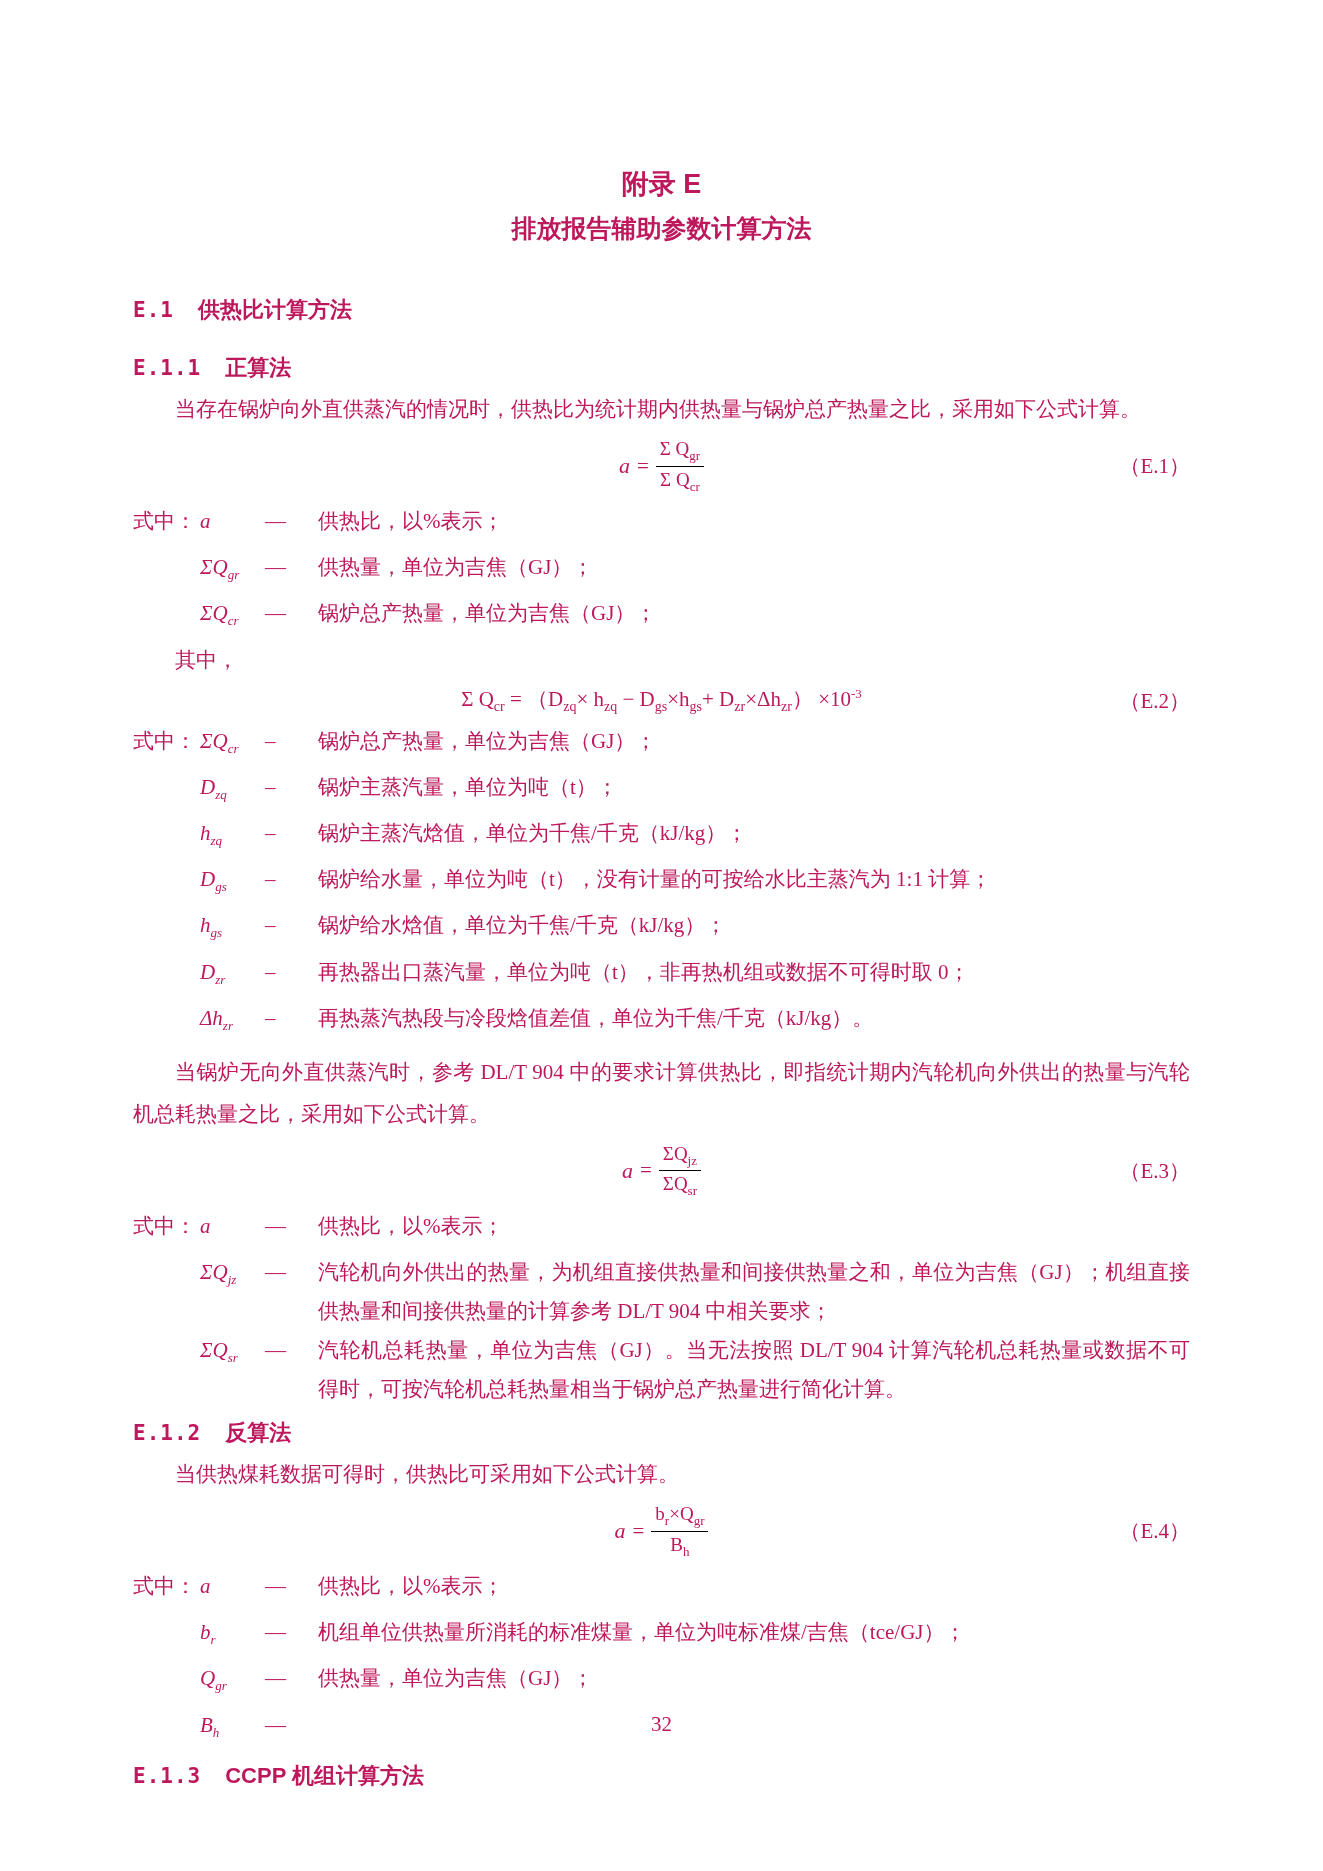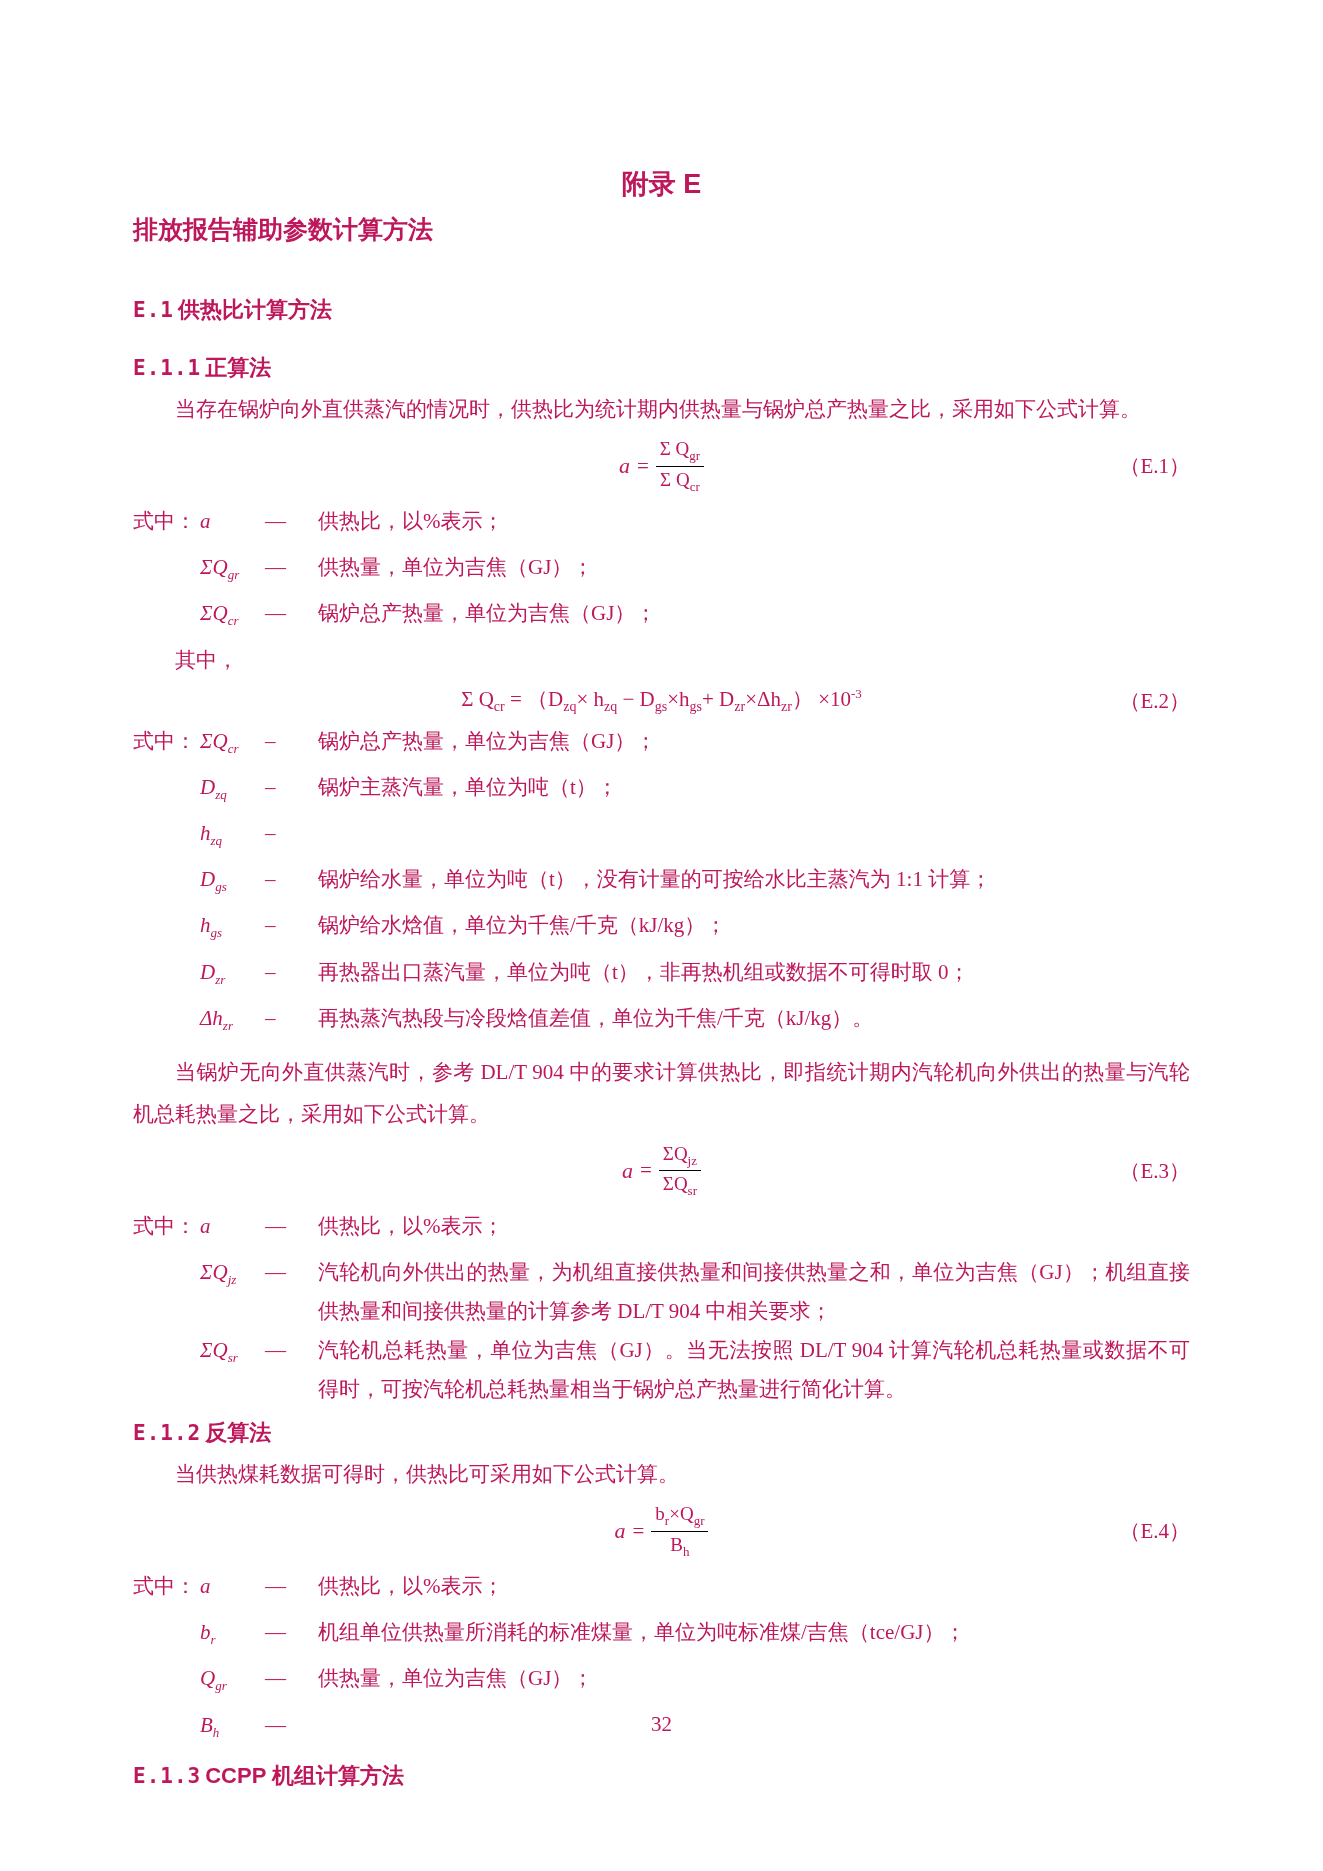--- a/index.html
+++ b/index.html
@@ -11,26 +11,27 @@
     padding:168px 133px 0 133px;
     font-family:"Liberation Serif","DejaVu Serif",serif;
     overflow:hidden;
   }
   .doc-title{
     text-align:center;
     font-family:"Liberation Sans","DejaVu Sans",sans-serif;
     font-weight:bold;font-size:27px;line-height:32px;
   }
   .doc-subtitle{
-    font-family:Liberation Sans, sans-serif;
+    text-align:center;
+    font-family:Liberation Serif, serif;
     font-weight:bold;font-size:25px;line-height:30px;
     margin-top:14px;
   }
   .h2{
-    display:flex;align-items:baseline;gap:4px;
+    display:flex;align-items:baseline;gap:24px;
     font-family:"Liberation Sans","DejaVu Sans",sans-serif;
     font-weight:bold;font-size:22px;line-height:28px;
   }
   .h2 .num{
     font-family:"DejaVu Sans Mono","Liberation Mono",monospace;
     font-weight:bold;font-size:21px;letter-spacing:1px;
   }
   .mt-s1{margin-top:52px;}
   .mt-s11{margin-top:30px;}
   .mt-s12{margin-top:10px;margin-bottom:6px;}
@@ -136,20 +137,21 @@
   <div class="defrow">
     <span class="def-prefix"></span>
     <span class="def-sym"><span>D</span><sub>zq</sub></span>
     <span class="def-dash">–</span>
     <span class="def-text">锅炉主蒸汽量，单位为吨（t）；</span>
   </div>
   <div class="defrow">
     <span class="def-prefix"></span>
     <span class="def-sym"><span>h</span><sub>zq</sub></span>
     <span class="def-dash">–</span>
+    <span class="def-text">锅炉主蒸汽焓值，单位为千焦/千克（kJ/kg）；</span>
   </div>
   <div class="defrow">
     <span class="def-prefix"></span>
     <span class="def-sym"><span>D</span><sub>gs</sub></span>
     <span class="def-dash">–</span>
     <span class="def-text">锅炉给水量，单位为吨（t），没有计量的可按给水比主蒸汽为 1:1 计算；</span>
   </div>
   <div class="defrow">
     <span class="def-prefix"></span>
     <span class="def-sym"><span>h</span><sub>gs</sub></span>

